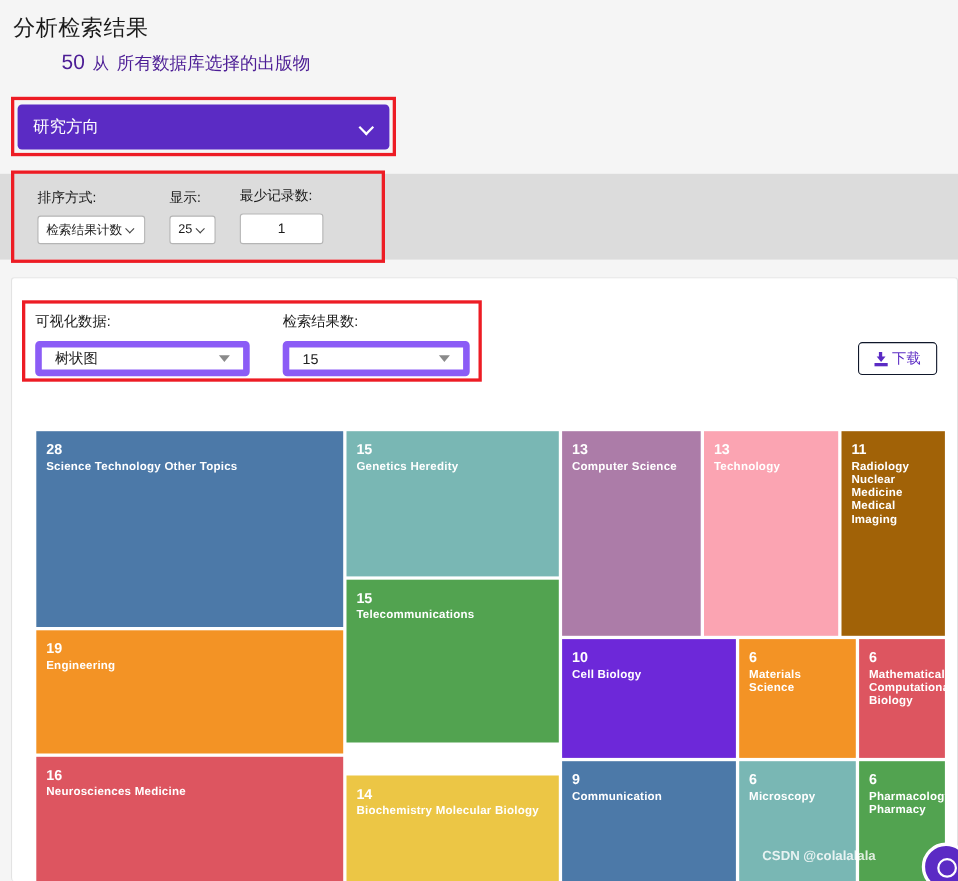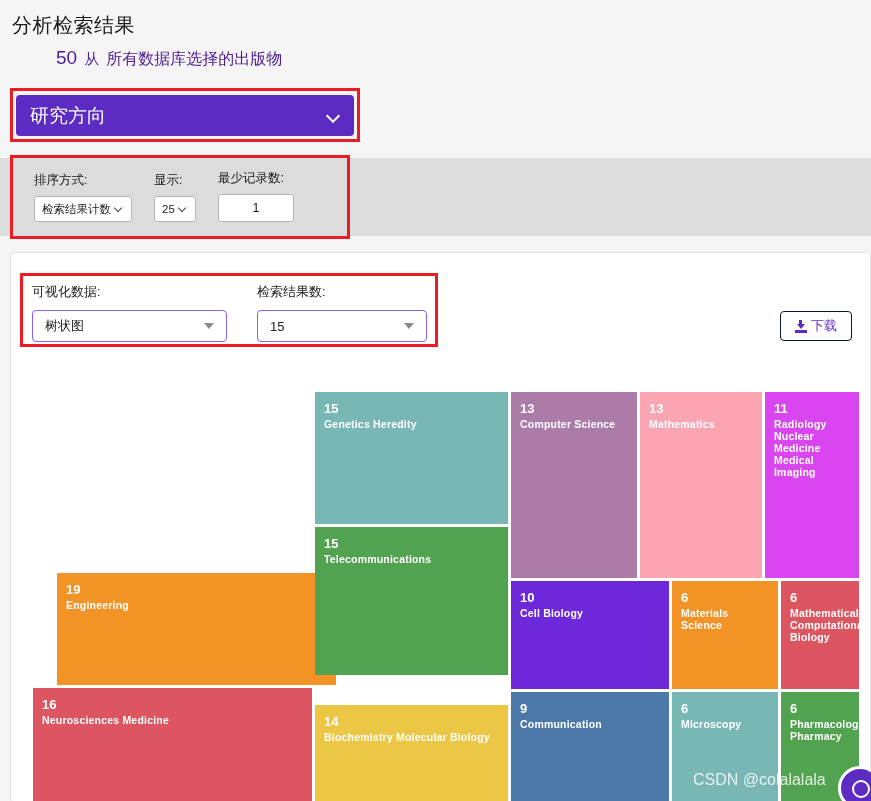--- a/index.html
+++ b/index.html
@@ -70,21 +70,21 @@
     display: flex;
     align-items: center;
     justify-content: space-between;
     padding: 0 14px;
     box-sizing: border-box;
     cursor: pointer;
     z-index: 20;
   }
   .category-bar .label {
     color: #ffffff;
-    font-size: 19px;
+    font-size: 15px;
   }
   .chev {
     width: 13px;
     height: 13px;
     position: relative;
   }
   .chev::before {
     content: "";
     position: absolute;
     left: 1px; top: 2px;
@@ -182,21 +182,21 @@
     gap: 30px;
     z-index: 25;
   }
   .viz-label {
     font-size: 13px;
     color: #1a1a1a;
     margin-bottom: 9px;
   }
   .viz-select {
     background: #ffffff;
-    border: 1px solid #8b5cf6;
+    border: 6px solid #8b5cf6;
     border-radius: 4px;
     height: 32px;
     display: flex;
     align-items: center;
     justify-content: space-between;
     padding: 0 12px;
     font-size: 13px;
     color: #222;
     cursor: pointer;
     box-sizing: border-box;
@@ -287,25 +287,26 @@
     font-weight: bold;
     line-height: 12px;
     letter-spacing: .2px;
   }
 
   
   .watermark {
     position: absolute;
     left: 693px;
     top: 771px;
-    font-size: 16px;
+    font-size: 12px;
     color: rgba(255,255,255,0.82);
     z-index: 30;
     pointer-events: none;
     font-family: "Liberation Sans", sans-serif;
+    font-weight: bold;
   }
   .wm-badge {
     position: absolute;
     left: 838px;
     top: 766px;
     width: 38px;
     height: 38px;
     border-radius: 50%;
     background: #5b2bc4;
     border: 3px solid #ffffff;
@@ -381,21 +382,25 @@
   </div>
 
   <div class="download-btn">
     <span class="dl-icon">
         <span class="dl-base"></span>
       </span>
     <span>下载</span>
   </div>
 
   <div class="treemap" id="treemap">
-      <div class="tile" style="left: 0px; top: 181px; width: 279px; height: 112px; background: rgb(243, 147, 37); margin-left: 24px;">
+      <div class="tile" style="left: 0px; top: 0px; width: 279px; height: 178px; background: rgb(76, 121, 168);">
+        <span class="tv">28</span>
+        <span class="tl">Science Technology Other Topics</span>
+      </div>
+      <div class="tile" style="left: 0px; top: 181px; width: 279px; height: 112px; background: rgb(243, 147, 37);">
         <span class="tv">19</span>
         <span class="tl">Engineering</span>
       </div>
       <div class="tile" style="left: 0px; top: 296px; width: 279px; height: 113px; background: rgb(221, 85, 96);">
         <span class="tv">16</span>
         <span class="tl">Neurosciences Medicine</span>
       </div>
       <div class="tile" style="left: 282px; top: 0px; width: 193px; height: 132px; background: rgb(121, 183, 180);">
         <span class="tv">15</span>
         <span class="tl">Genetics Heredity</span>
@@ -415,31 +420,31 @@
       <div class="tile" style="left: 478px; top: 189px; width: 158px; height: 108px; background: #6d28d9;">
         <span class="tv">10</span>
         <span class="tl">Cell Biology</span>
       </div>
       <div class="tile" style="left: 478px; top: 300px; width: 158px; height: 109px; background: rgb(76, 121, 168);">
         <span class="tv">9</span>
         <span class="tl">Communication</span>
       </div>
       <div class="tile" style="left: 607px; top: 0px; width: 122px; height: 186px; background: rgb(251, 164, 178);">
         <span class="tv">13</span>
-        <span class="tl">Mathematics</span>
+        <span class="tl">Technology</span>
       </div>
       <div class="tile" style="left: 639px; top: 189px; width: 106px; height: 108px; background: rgb(243, 147, 37);">
         <span class="tv">6</span>
         <span class="tl">Materials Science</span>
       </div>
       <div class="tile" style="left: 639px; top: 300px; width: 106px; height: 109px; background: rgb(121, 183, 180);">
         <span class="tv">6</span>
         <span class="tl">Microscopy</span>
       </div>
-      <div class="tile" style="left: 732px; top: 0px; width: 94px; height: 186px; background: #d946ef;">
+      <div class="tile" style="left: 732px; top: 0px; width: 94px; height: 186px; background: #a16207;">
         <span class="tv">11</span>
         <span class="tl">Radiology Nuclear Medicine Medical Imaging</span>
       </div>
       <div class="tile" style="left: 748px; top: 189px; width: 78px; height: 108px; background: rgb(221, 85, 96);">
         <span class="tv">6</span>
         <span class="tl">Mathematical Computational Biology</span>
       </div>
       <div class="tile" style="left: 748px; top: 300px; width: 78px; height: 109px; background: rgb(82, 163, 80);">
         <span class="tv">6</span>
         <span class="tl">Pharmacology Pharmacy</span>

